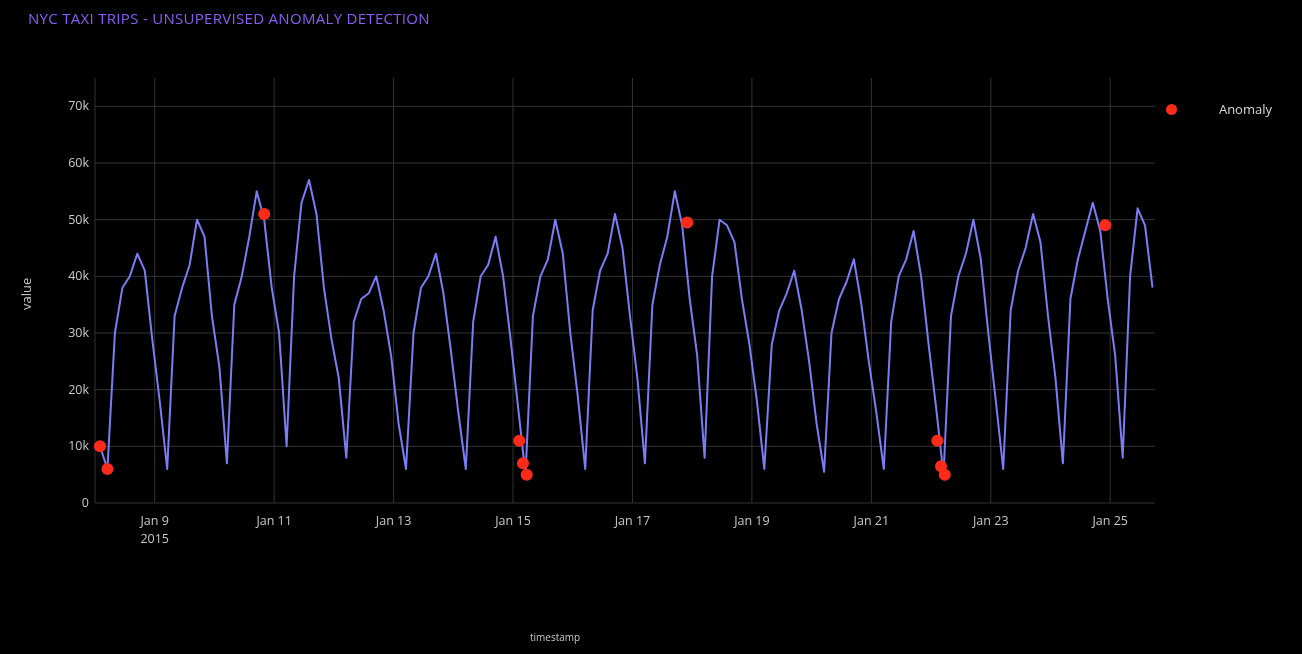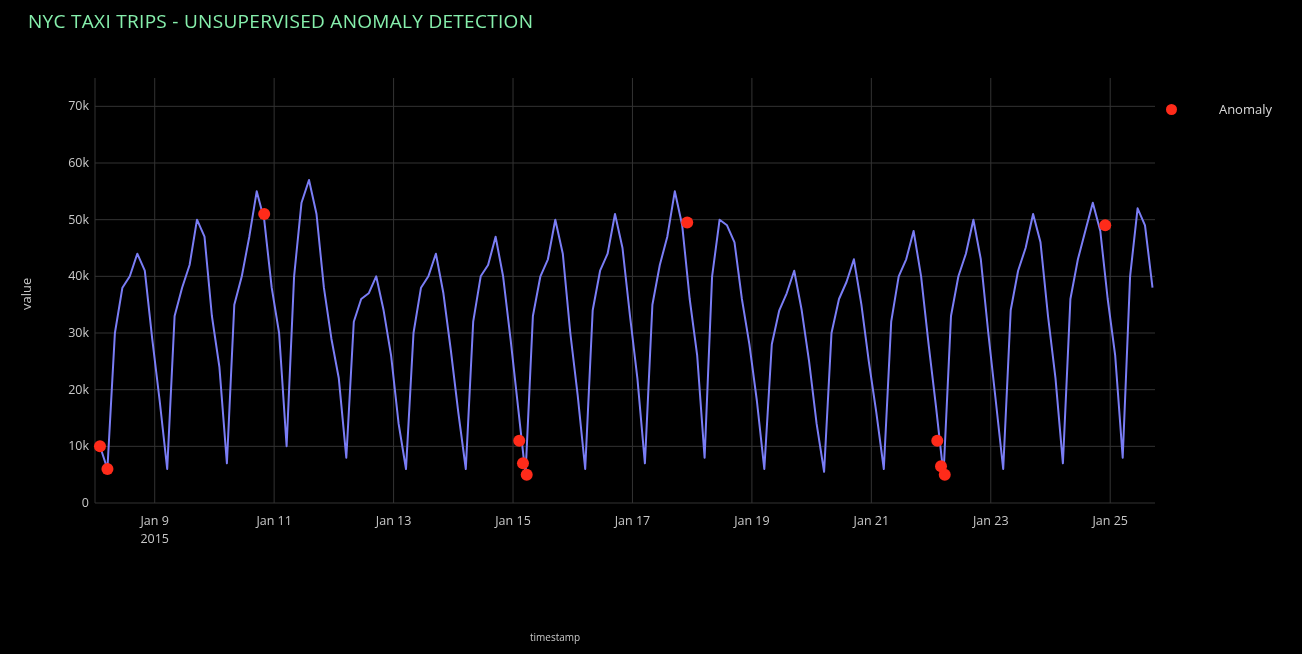--- a/index.html
+++ b/index.html
@@ -12,24 +12,24 @@
   }
   .panel{
     position:relative;
     width:100%;height:100%;
     background:#000;
     box-sizing:border-box;
   }
   .panel-title{
     position:absolute;
     top:8px;left:28px;
-    font-size:19px;
+    font-size:15px;
     font-weight:400;
     letter-spacing:.3px;
-    color:#86efac;
+    color:#8b5cf6;
   }
   .chart-wrap{
     position:absolute;
     left:65px;top:68px;
     width:1100px;height:495px;
   }
   svg{display:block}
   .series-line{
     fill:none;
     stroke:#7a7df5;

